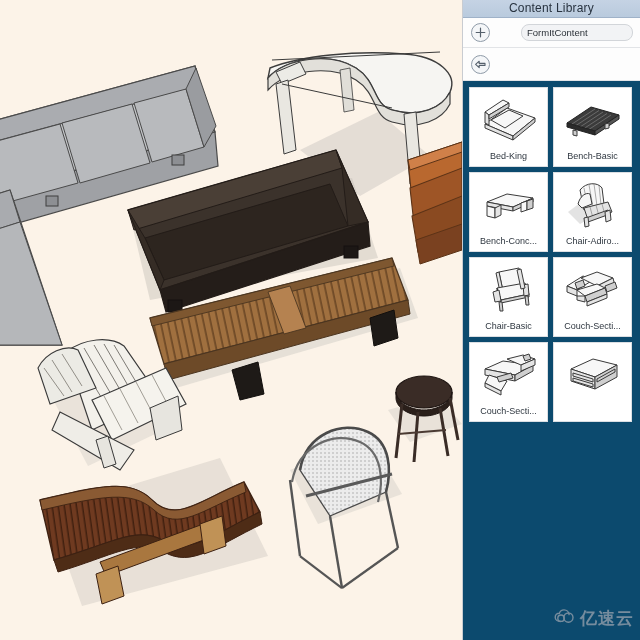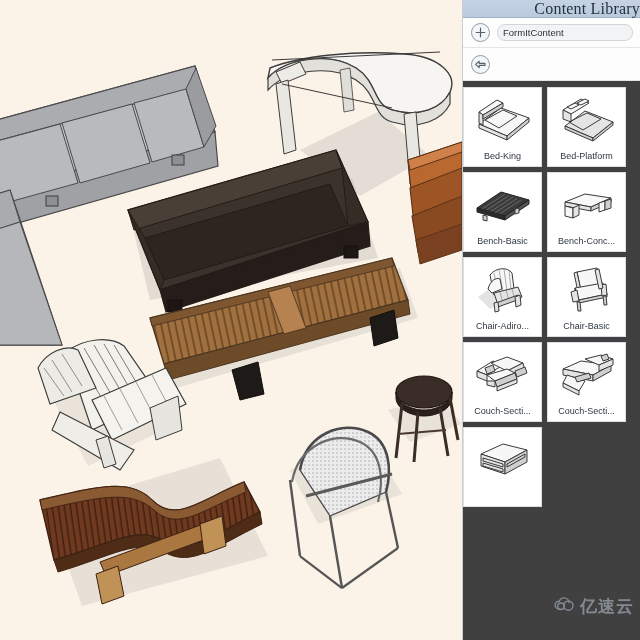--- a/index.html
+++ b/index.html
@@ -13,57 +13,57 @@
   
   #viewport{position:relative;width:462px;height:640px;overflow:hidden;
     background:#fcf3e8;}
   #viewport svg{display:block;width:462px;height:640px;}
 
   
   #panel{position:relative;width:178px;height:640px;background:#ffffff;
     border-left:1px solid #c9ccd1;box-sizing:border-box;display:flex;
     flex-direction:column;overflow:hidden;}
 
-  .panel-title{height:17px;line-height:17px;text-align:right;
+  .panel-title{height:17px;line-height:17px;text-align:center;
     background:linear-gradient(#c5d3e4,#b9cadd);
-    color:#27323f;font-size:16px;letter-spacing:.2px;
-    border-bottom:1px solid #9fb2c8;flex:0 0 auto;font-family:Liberation Serif, serif;}
+    color:#27323f;font-size:12px;letter-spacing:.2px;
+    border-bottom:1px solid #9fb2c8;flex:0 0 auto;}
 
   .lib-row{height:30px;display:flex;align-items:center;gap:7px;
     padding:0 7px 0 8px;background:#fdfdfd;
     border-bottom:1px solid #e2e4e7;flex:0 0 auto;box-sizing:border-box;}
   .circ-btn{width:19px;height:19px;border-radius:50%;
     border:1px solid #8f9ba8;background:#f4f6f8;
     display:flex;align-items:center;justify-content:center;
     color:#55606c;flex:0 0 auto;box-sizing:border-box;cursor:pointer;}
   .circ-btn svg{display:block;}
   .lib-select{flex:1 1 auto;height:17px;line-height:16px;
     background:#f2f3f5;border:1px solid #d2d5d9;border-radius:8px;
     font-size:9.5px;color:#2b3138;padding:0 5px;box-sizing:border-box;
-    white-space:nowrap;overflow:hidden;}
+    white-space:nowrap;overflow:hidden;margin-left:24px;}
 
   .nav-row{height:33px;display:flex;align-items:center;padding:0 8px;
     background:#fdfdfd;border-bottom:1px solid #e2e4e7;flex:0 0 auto;
     box-sizing:border-box;}
 
   .grid{flex:1 1 auto;display:flex;flex-wrap:wrap;align-content:flex-start;
-    padding:6px 4px 0 0;gap:5px 5px;overflow:hidden;box-sizing:border-box;
-    background:#404040;}
+    padding:6px 4px 0 6px;gap:5px 5px;overflow:hidden;box-sizing:border-box;
+    background:#0c4a6e;}
   .cell{width:79px;height:80px;border:1px solid #dcdfe3;background:#fff;
     box-sizing:border-box;display:flex;flex-direction:column;
     align-items:center;cursor:pointer;}
   .cell .thumb{flex:1 1 auto;width:100%;display:flex;align-items:center;
     justify-content:center;overflow:hidden;}
   .cell .thumb svg{display:block;}
   .cell .cap{flex:0 0 auto;height:17px;line-height:15px;font-size:9px;
     color:#2f3740;max-width:76px;white-space:nowrap;overflow:hidden;
     text-overflow:clip;text-align:center;}
 
   
-  #watermark{position:absolute;right:6px;bottom:22px;display:flex;
+  #watermark{position:absolute;right:6px;bottom:10px;display:flex;
     align-items:center;gap:4px;opacity:.75;pointer-events:none;}
   #watermark .wm-text{font-size:17px;color:#9aa3ae;letter-spacing:1px;
     font-family:"DejaVu Sans", sans-serif;font-weight:bold;}
 
   
   .ink{fill:none;stroke:#3a3a3a;stroke-width:1;stroke-linejoin:round;}
   .fillw{fill:#f7f7f7;stroke:#3a3a3a;stroke-width:1;stroke-linejoin:round;}
   .filll{fill:#e4e4e4;stroke:#3a3a3a;stroke-width:1;stroke-linejoin:round;}
   .fillm{fill:#cfcfcf;stroke:#3a3a3a;stroke-width:1;stroke-linejoin:round;}
   .filld{fill:#3b3b3b;stroke:#222;stroke-width:1;stroke-linejoin:round;}
@@ -259,35 +259,20 @@
     <path d="M8 18 L26 6 L32 9 L12 21 Z" class="fillw"></path>
     <path d="M8 18 L12 21 L12 31 L8 29 Z" class="filll"></path>
     <path d="M12 21 L32 9 L32 13 L12 25 Z" class="fillm"></path>
     <path d="M14 26 L32 16 L46 22 L28 34 Z" class="ink" stroke-width=".8"></path>
   </svg>
           </div>
           <div class="cap">Bed-King</div>
         </div>
         <div class="cell">
           <div class="thumb">
-            <svg width="64" height="50" viewBox="0 0 64 50">
-    <path d="M10 32 L30 17 L58 28 L38 44 Z" class="filll"></path>
-    <path d="M10 32 L38 44 L38 47 L10 35 Z" class="fillm"></path>
-    <path d="M38 44 L58 28 L58 31 L38 47 Z" class="fillm"></path>
-    <path d="M8 16 L26 5 L34 9 L16 20 Z" class="fillw"></path>
-    <path d="M8 16 L16 20 L16 28 L8 25 Z" class="filll"></path>
-    <path d="M12 13 L20 9 L24 11 L16 15 Z" class="fillw"></path>
-    <path d="M22 9 L30 5 L34 7 L26 11 Z" class="fillw"></path>
-    <path d="M14 28 L32 19 L46 25 L28 36 Z" class="ink" stroke-width=".8"></path>
-  </svg>
-          </div>
-          <div class="cap">Bed-Platform</div>
-        </div>
-        <div class="cell">
-          <div class="thumb">
             <svg width="64" height="44" viewBox="0 0 64 44">
     <path d="M6 26 L30 10 L58 18 L34 34 Z" class="filld"></path>
     <g stroke="#8a8a8a" stroke-width=".6">
       <path d="M11 27 L34 12"></path>
                 <path d="M15 28.5 L38 13.5"></path>
       <path d="M19 30 L42 15"></path>
                 <path d="M23 31.5 L46 16.5"></path>
       <path d="M27 33 L50 18"></path>
     </g>
     <path d="M6 26 L34 34 L34 38 L6 30 Z" fill="#2b2b2b" stroke="#222"></path>

